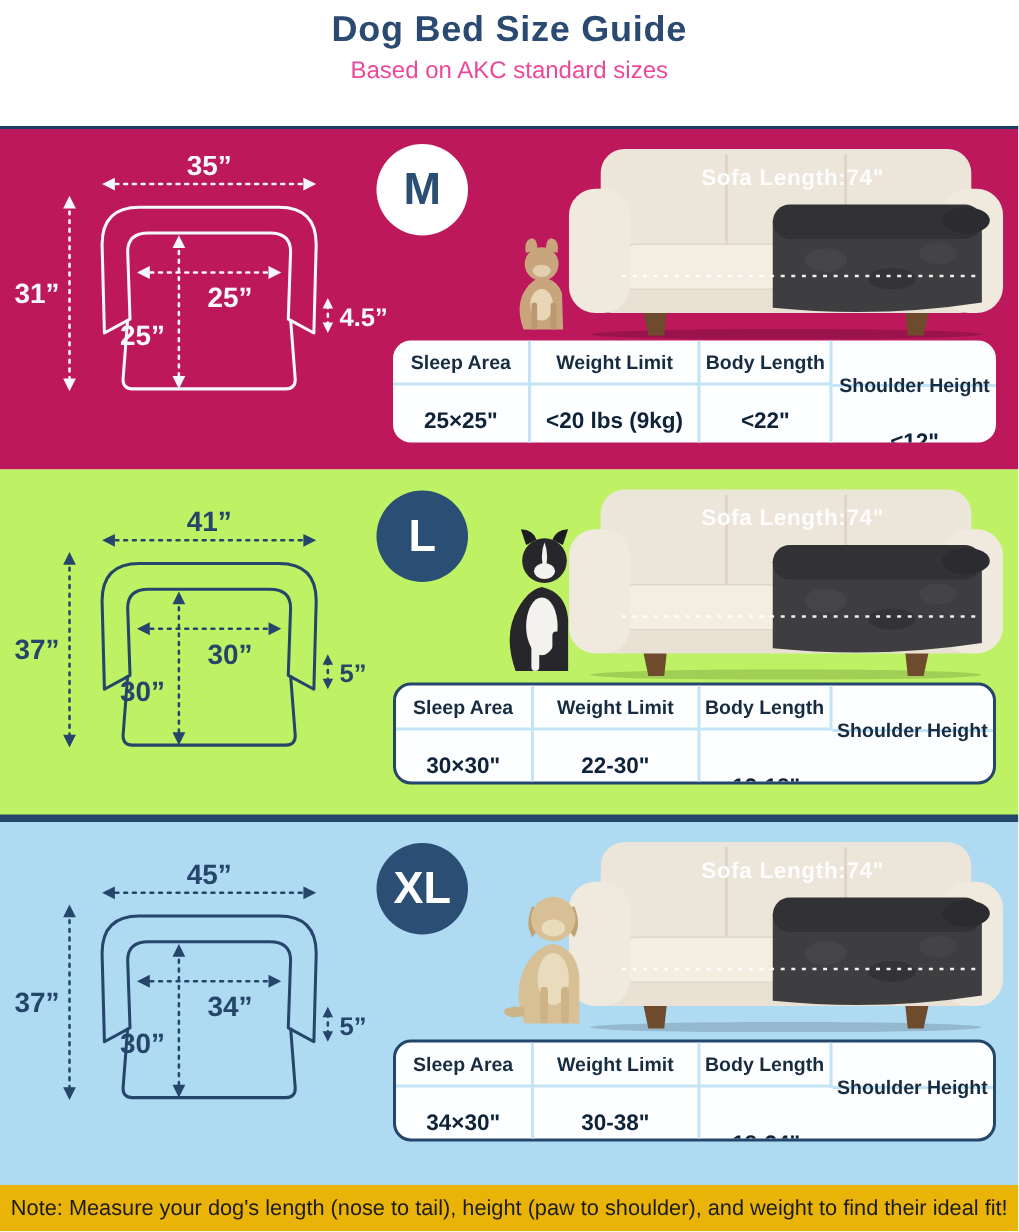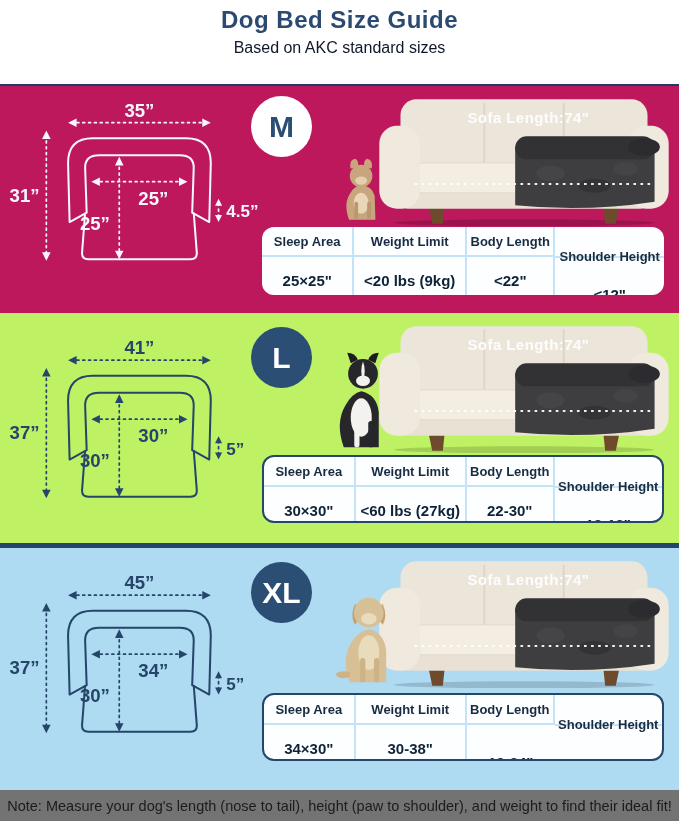--- a/index.html
+++ b/index.html
@@ -2,21 +2,21 @@
 <html><head>
 <meta charset="utf-8">
 <style>
   * { margin:0; padding:0; box-sizing:border-box; }
   body { font-family:"Liberation Sans", sans-serif; background:#ffffff; }
   .page { width:679px; height:821px; position:relative; overflow:hidden; background:#fff; margin:0 auto; }
 
   
   .hdr { height:84px; text-align:center; padding-top:6px; }
   .hdr h1 { font-size:24px; font-weight:bold; color:#2b4a72; letter-spacing:.5px; }
-  .hdr p  { font-size:16px; color:#0f172a; margin-top:5px; }
+  .hdr p  { font-size:16px; color:#ec4899; margin-top:5px; }
 
   
   .size-section { position:relative; width:679px; }
   .section-m  { height:229px; background:#be185d; border-top:2px solid #1d3e63; }
   .section-l  { height:235px; background:#bef264; border-bottom:5px solid #24466b; }
   .section-xl { height:242px; background:#aedaf2; }
 
   
   .bed-diagram { position:absolute; left:6px; top:18px; width:256px; height:167px; }
   .section-l .bed-diagram, .section-xl .bed-diagram { top:22px; height:180px; }
@@ -51,21 +51,21 @@
                 display:grid; grid-template-columns:23% 28% 22% 27%; grid-template-rows:30px 1fr; }
   .section-l .spec-table { top:142px; }
   .section-xl .spec-table { top:145px; }
   .section-light .spec-table { border:2px solid #24466b; }
   .spec-cell { display:flex; align-items:center; justify-content:center; border-right:2px solid #c3e4f6; }
   .spec-cell.last { border-right:none;margin-top:29px; }
   .spec-cell.head { font-size:13px; font-weight:bold; color:#182c41; border-bottom:2px solid #c3e4f6; }
   .spec-cell.val  { font-size:15px; color:#0e2238; font-weight:bold; }
 
   
-  .ftr { height:31px; background:#737373; display:flex; align-items:center; justify-content:center; }
+  .ftr { height:31px; background:#eab308; display:flex; align-items:center; justify-content:center; }
   .ftr p { font-size:14.5px; color:#1c1c1c; }
 </style>
 </head>
 <body>
 
 <div class="page">
 
   <div class="hdr">
     <h1>Dog Bed Size Guide</h1>
     <p>Based on AKC standard sizes</p>
@@ -211,21 +211,20 @@
         <rect x="46" y="80" width="6" height="30" rx="3" fill="#26262b"></rect>
       </svg>
     </div>
 
     <div class="spec-table">
       <div class="spec-cell head">Sleep Area</div>
       <div class="spec-cell head">Weight Limit</div>
       <div class="spec-cell head">Body Length</div>
       <div class="spec-cell head last">Shoulder Height</div>
       <div class="spec-cell val">30×30"</div>
-      <div class="spec-cell val">&lt;60 lbs (27kg)</div>
       <div class="spec-cell val">22-30"</div>
       <div class="spec-cell val last">12-18"</div>
     </div>
   </div>
 
   <div class="size-section section-xl section-light">
 
     <svg class="bed-diagram" viewBox="0 0 330 215">
       <path class="line-art" d="M82,152 L80,76 Q80,44 112,44 L232,44 Q264,44 264,76 L262,152 L240,140 L242,82 Q242,66 224,66 L120,66 Q102,66 102,82 L104,140 Z"></path>
       <path class="line-art" d="M102,140 L98,192 Q98,200 106,200 L238,200 Q246,200 246,192 L242,140"></path>

